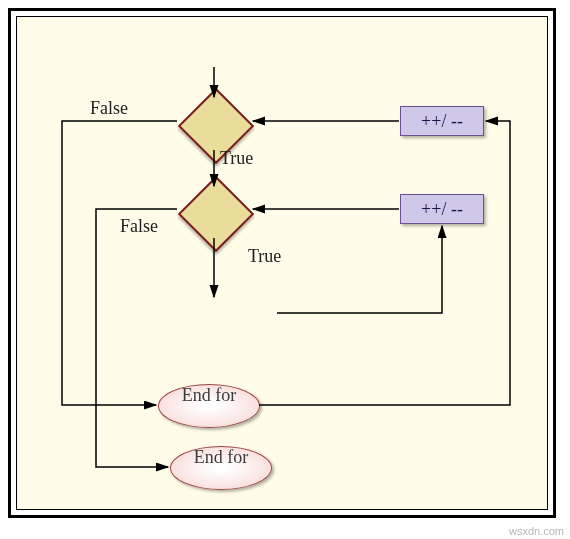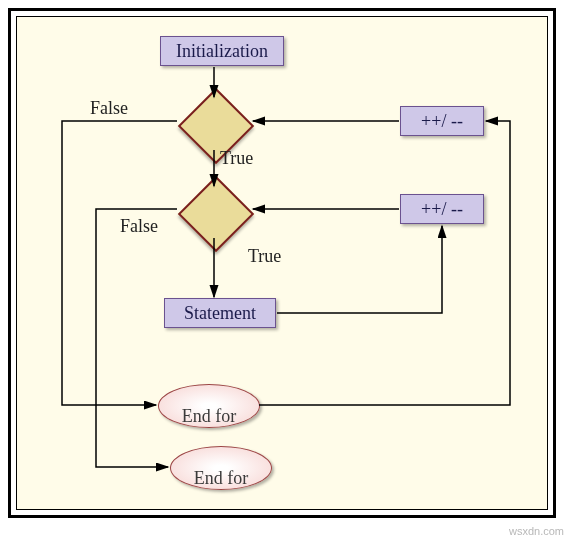--- a/index.html
+++ b/index.html
@@ -71,21 +71,21 @@
   
   .ellipse-node {
     position: absolute;
     background: radial-gradient(ellipse at center, #fff 10%, #f6d2cf 100%);
     border: 1px solid #9c4646;
     border-radius: 50%;
     box-shadow: 2px 2px 3px rgba(0,0,0,0.3);
     font-size: 18px;
     color: #3a3a3a;
     display: flex;
-    align-items: flex-end;
+    align-items: flex-start;
     justify-content: center;
   }
   
   .label {
     position: absolute;
     font-size: 18px;
     color: #222;
     white-space: nowrap;
   }
   svg.arrows {
@@ -97,43 +97,37 @@
     pointer-events: none;
   }
 </style>
 </head>
 <body>
 
 <div class="canvas">
   <div class="outer-border"></div>
   <div class="inner-border"></div>
 
-  <div class="rect-node" style="left:160px; top:36px; width:124px; height:30px;">
-    <span>Initialization</span>
-  </div>
 
   <div class="diamond-wrap" style="left:178px; top:98px; width:72px; height:52px;">
     <div class="diamond" style="width:50px;height:50px;margin:1px 11px;"></div>
   </div>
 
   <div class="rect-node" style="left:400px; top:106px; width:84px; height:30px;">
     <span>++/ --</span>
   </div>
 
   <div class="diamond-wrap" style="left:178px; top:186px; width:72px; height:52px;">
     <div class="diamond" style="width:50px;height:50px;margin:1px 11px;"></div>
   </div>
 
   <div class="rect-node" style="left:400px; top:194px; width:84px; height:30px;">
     <span>++/ --</span>
   </div>
 
-  <div class="rect-node" style="left:164px; top:298px; width:112px; height:30px;">
-    <span>Statement</span>
-  </div>
 
   <div class="ellipse-node" style="left:158px; top:384px; width:100px; height:42px;">
     <span>End for</span>
   </div>
 
   <div class="ellipse-node" style="left:170px; top:446px; width:100px; height:42px;">
     <span>End for</span>
   </div>
 
   <div class="label" style="left:90px; top:98px;">False</div>

